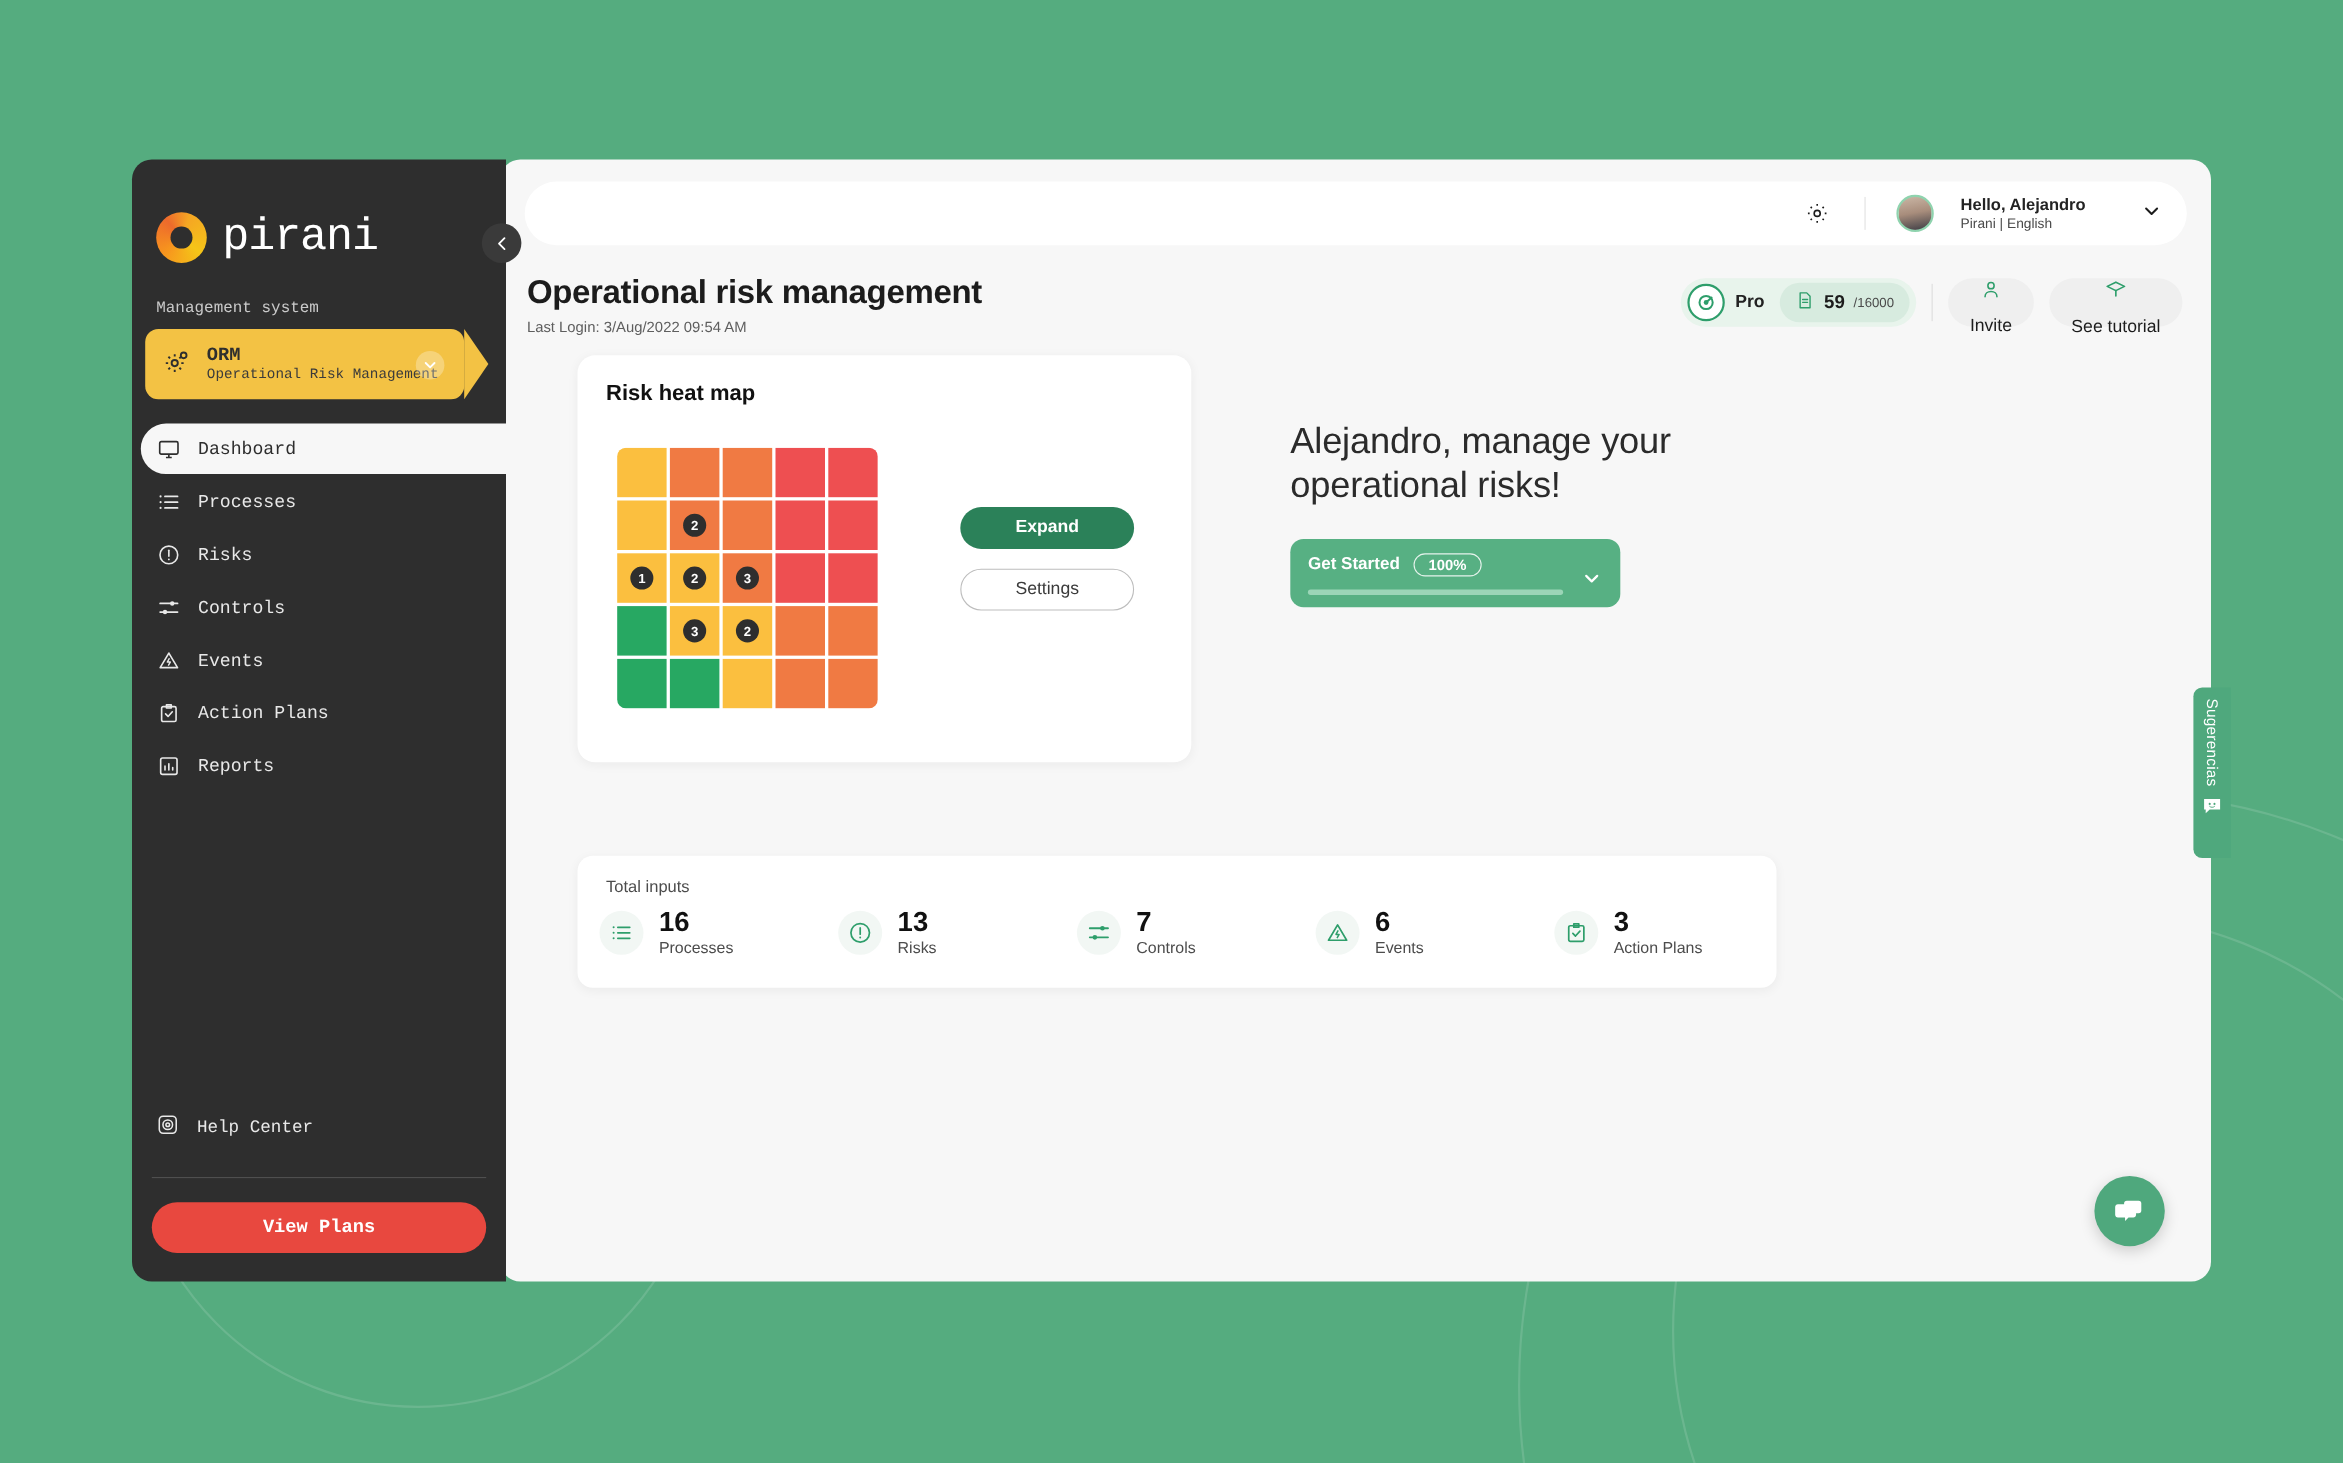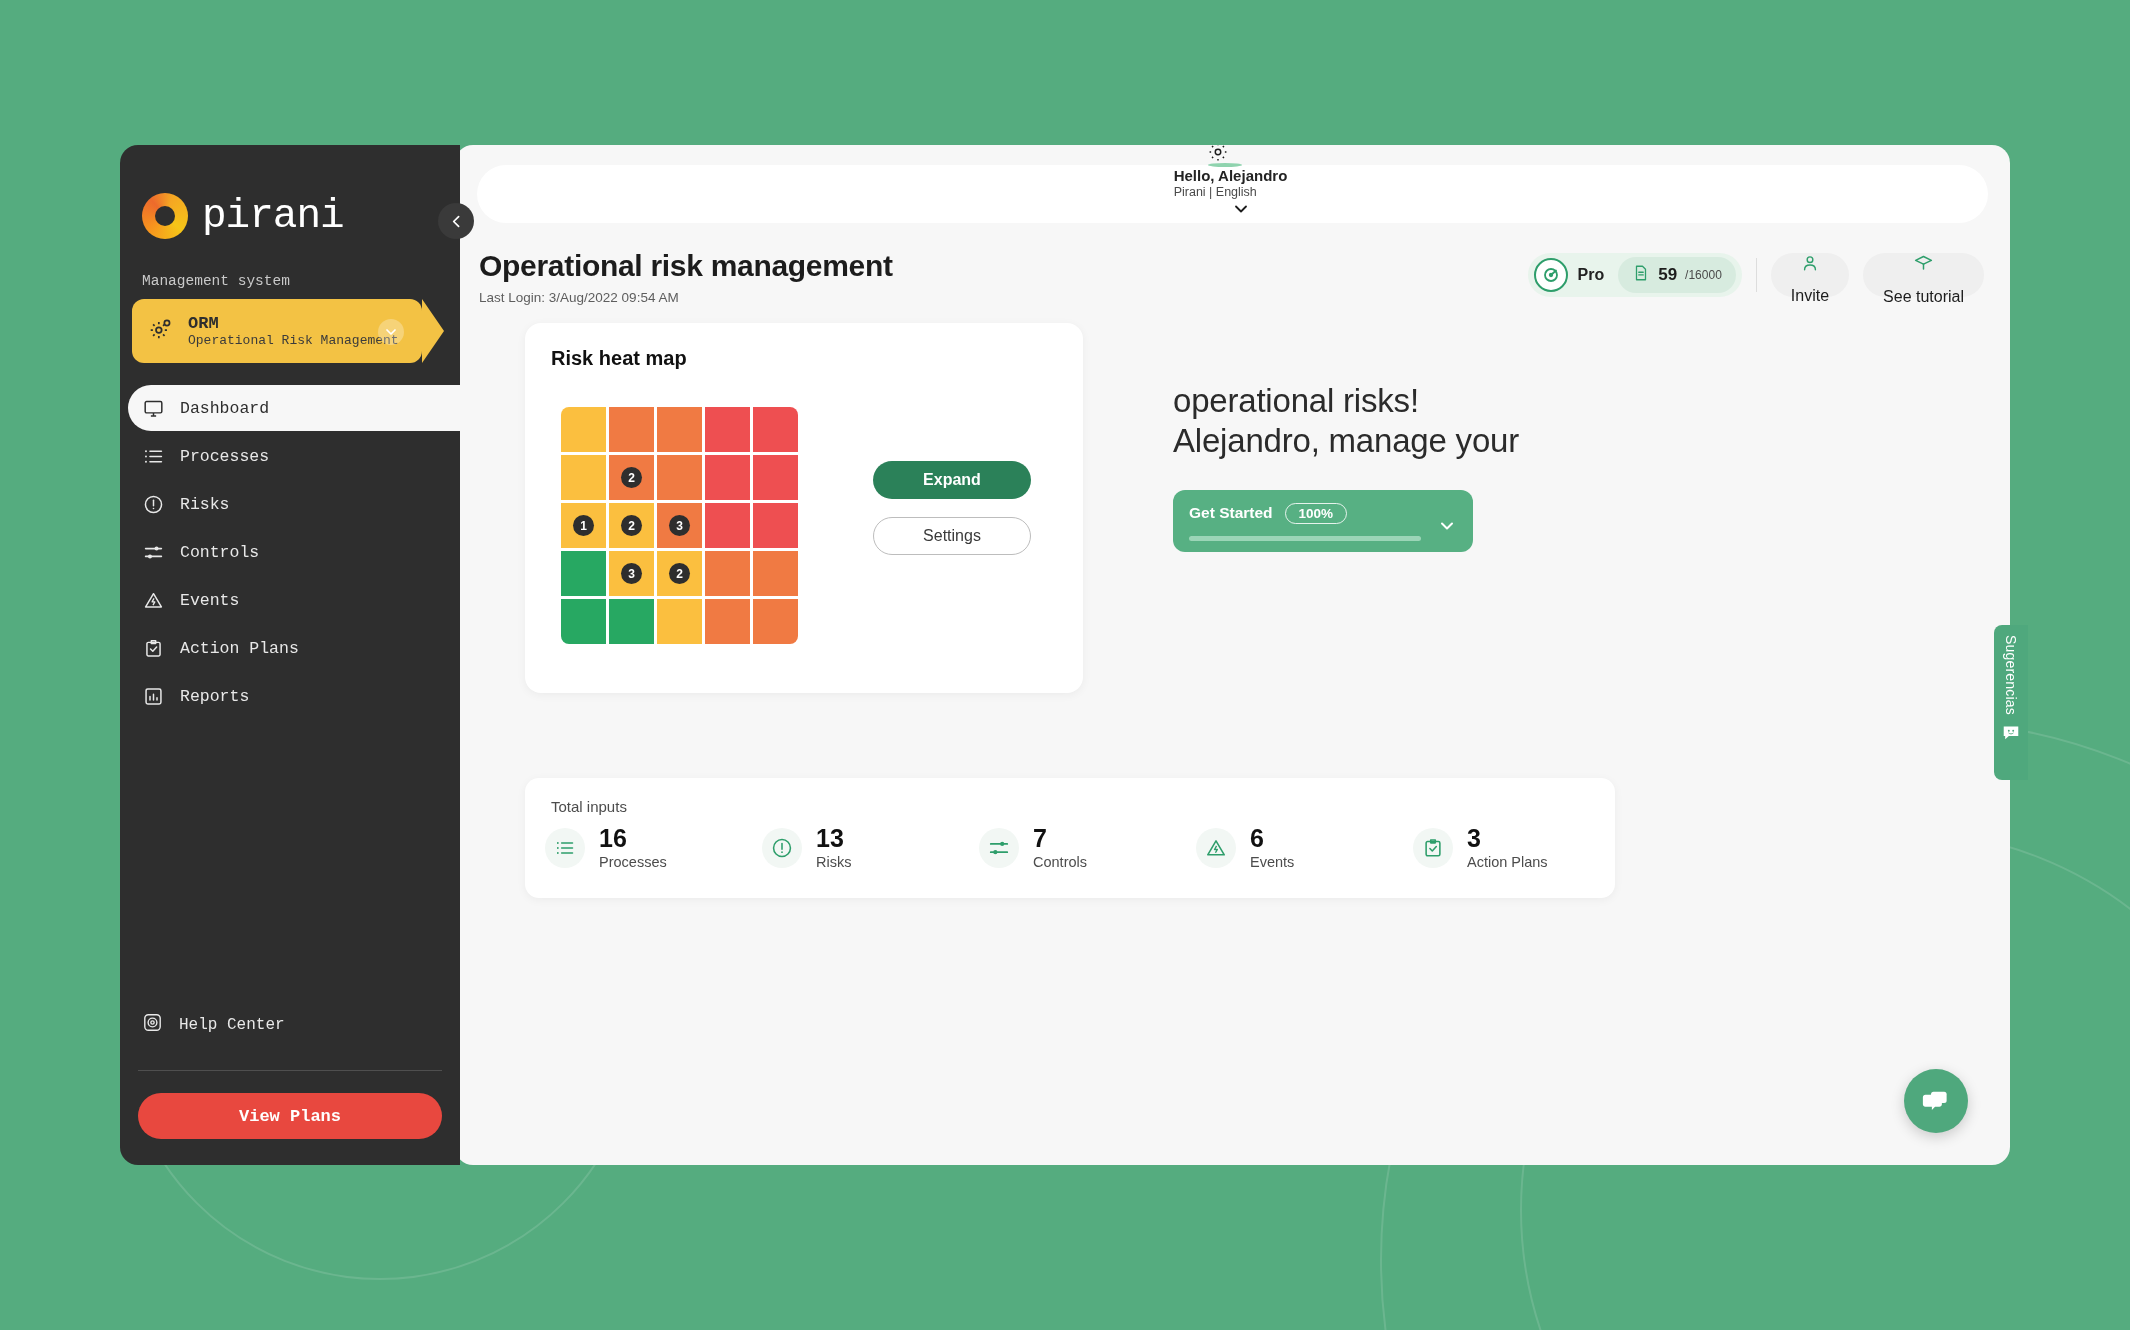--- a/index.html
+++ b/index.html
@@ -95,21 +95,21 @@
   .main {
     position: absolute; left: 335px; top: 0;
     width: 1555px; height: 1020px;
     background: #F7F7F7;
     border-radius: 18px;
     overflow: hidden;
   }
   .topbar {
     margin: 20px 22px 0 22px; height: 58px; background:#fff;
     border-radius: 29px; display:flex; align-items:center; justify-content:flex-end;
-    padding-right: 16px; gap: 0; flex-direction: column;
+    padding-right: 16px; gap: 12px;
   }
   .gear-btn { width: 34px; height: 34px; display:flex; align-items:center; justify-content:center; margin-right: 14px;}
   .vline { width:1px; height: 30px; background: #E2E2E2; margin-right: 16px; }
   .avatar { width: 34px; height: 34px; border-radius: 50%; overflow:hidden;
     border: 2px solid #8FD3AE; background: linear-gradient(170deg,#cbb7a6 0%, #a88d7c 48%, #3c3c44 100%); }
   .user-meta { margin-left: 12px; display:flex; flex-direction:column; }
   .user-hello { font-size: 15px; font-weight: 700; color:#232323; line-height: 1.2; }
   .user-sub { font-size: 12.5px; color:#4A4A4A; }
   .user-chev { margin-left: 38px; margin-right: 6px; }
 
@@ -427,22 +427,22 @@
           <div class="cell" style="background: rgb(240, 122, 67);"></div>
           <div class="cell" style="background: rgb(240, 122, 67);"></div>
         </div>
       <div class="hm-actions">
         <div class="btn-expand">Expand</div>
         <div class="btn-settings">Settings</div>
       </div>
     </div>
 
     <div class="promo">
+      <div class="promo-h">Alejandro, manage your</div>
       <div class="promo-h">operational risks!</div>
-      <div class="promo-h">Alejandro, manage your</div>
       <div class="getstarted">
         <div class="gs-row">
           <span class="gs-label">Get Started</span>
           <span class="gs-pct">100%</span>
         </div>
         <div class="gs-bar"></div>
         <span class="gs-chev">
           <svg width="20" height="20" viewBox="0 0 24 24" fill="none" stroke="#fff" stroke-width="2.4" stroke-linecap="round" stroke-linejoin="round">
               <polyline points="6 9 12 15 18 9"></polyline>
             </svg>

